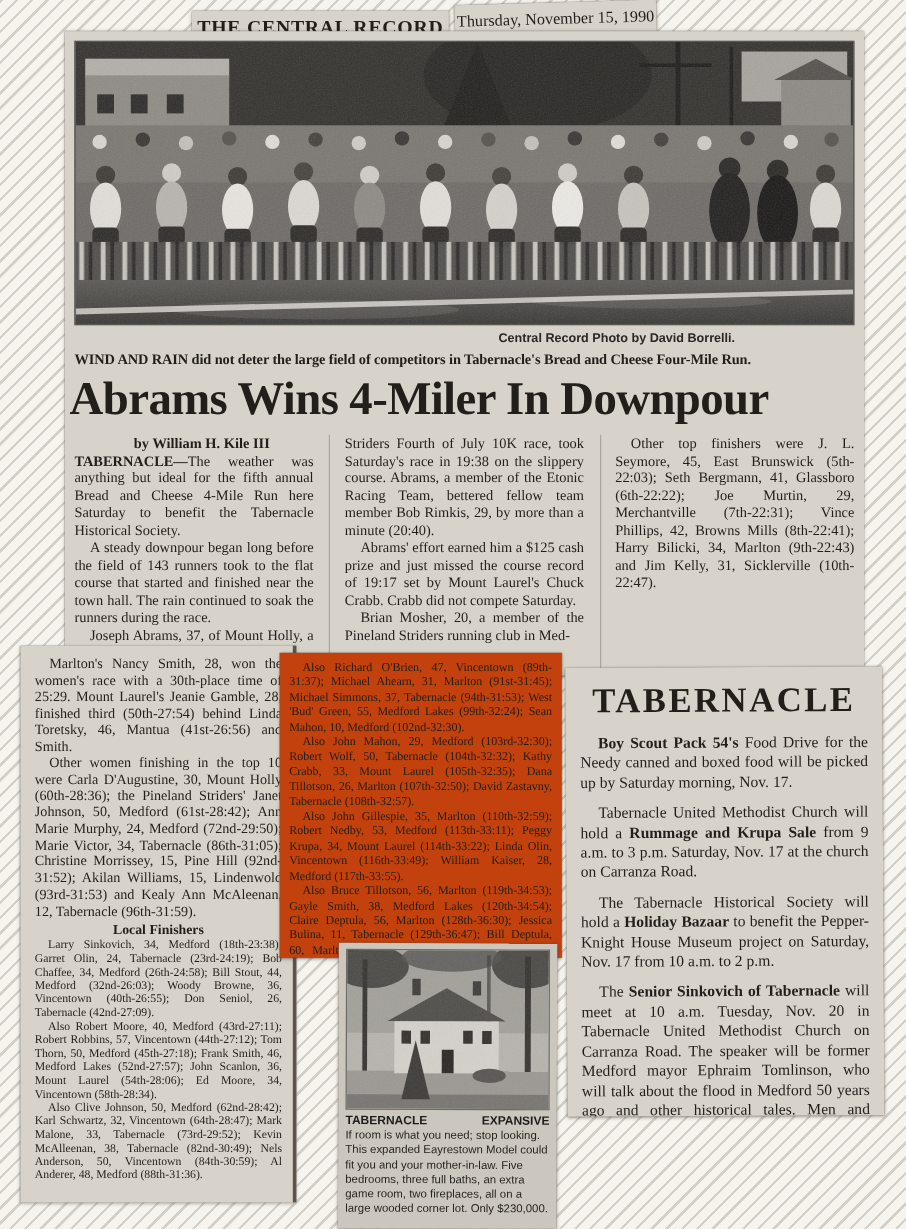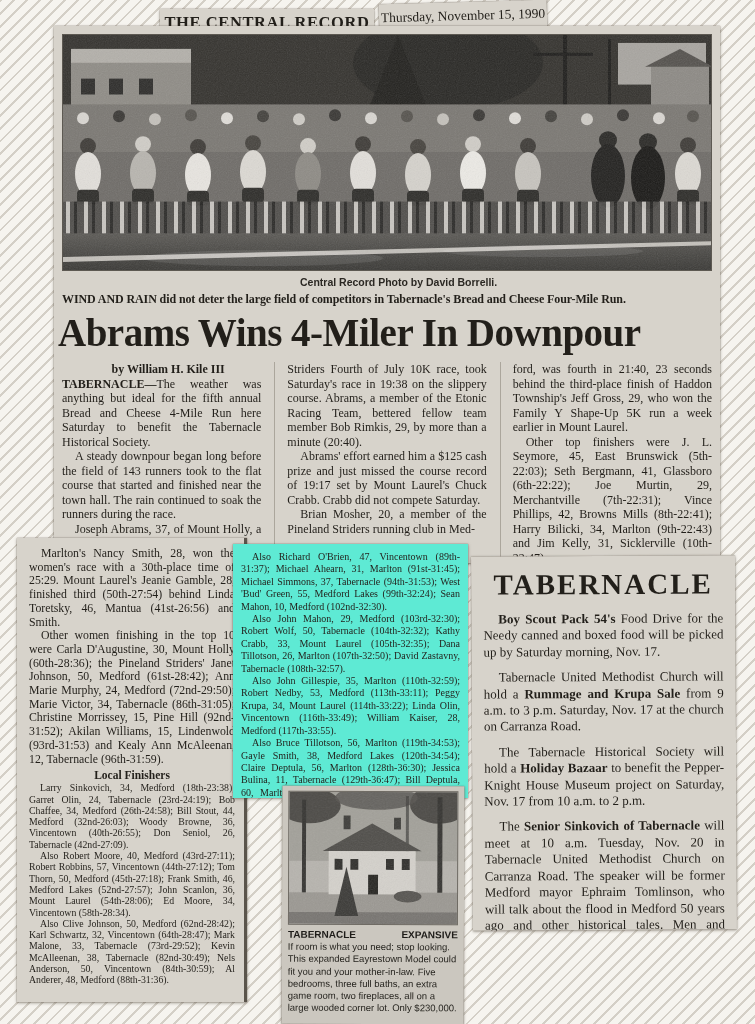--- a/index.html
+++ b/index.html
@@ -19,21 +19,21 @@
   
   #masthead-name{left:160px;top:9px;width:214px;height:27px;line-height:27px;
     text-align:center;font-size:16.5px;letter-spacing:.6px;font-weight:600;}
   #masthead-date{left:379px;top:2px;width:168px;height:28px;line-height:28px;
     text-align:center;font-size:13.5px;transform:rotate(-1.6deg);}
   
   #main-clip{left:54px;top:26px;width:666px;height:537px;}
   #photo-frame{position:absolute;left:8px;top:8px;width:650px;height:237px;
     border:1px solid #5d5952;box-sizing:border-box;overflow:hidden;background:#6f6c68;}
   #photo-frame svg{display:block;width:100%;height:100%;}
-  #photo-credit{position:absolute;right:20px;top:250px;width:400px;text-align:left;
+  #photo-credit{position:absolute;right:6px;top:250px;width:400px;text-align:center;
     font-family:"Liberation Sans",sans-serif;font-weight:bold;font-size:10.5px;color:#2b2823;}
   #photo-caption{position:absolute;left:8px;top:266px;width:650px;
     font-weight:bold;font-size:12px;letter-spacing:-.1px;white-space:nowrap;}
   #headline{position:absolute;left:4px;top:284px;width:658px;text-align:left;
     font-weight:bold;font-size:39px;letter-spacing:-.5px;white-space:nowrap;}
   #columns{position:absolute;left:8px;top:336px;width:650px;height:196px;
     display:flex;gap:13px;overflow:hidden;}
   .acol{flex:1;font-size:12px;line-height:14.5px;text-align:justify;font-family:Liberation Serif, serif;}
   .acol + .acol{border-left:1px solid rgba(90,82,70,.35);padding-left:12px;}
   .acol p{margin:0;text-indent:13px;}
@@ -41,21 +41,21 @@
   .byline{text-align:center;font-weight:bold;margin:0 0 1px;text-indent:0;}
   
   #women-clip{left:17px;top:538px;width:230px;height:464px;
     padding:9px 9px 4px 12px;box-sizing:border-box;overflow:hidden;
     border-right:3px solid #5a544b;}
   #women-clip .norm{font-size:11.8px;line-height:13.7px;text-align:justify;margin:0;text-indent:12px;}
   #local-heading{text-align:center;font-weight:bold;font-size:11.5px;margin:3px 0 1px;}
   .fine{font-size:9.8px;line-height:11.3px;text-align:justify;margin:0;text-indent:11px;}
   
   #overflow-clip{left:233px;top:544px;width:235px;height:254px;
-    padding:7px 8px;box-sizing:border-box;overflow:hidden;background:#5eead4;}
+    padding:7px 8px;box-sizing:border-box;overflow:hidden;background:#c2410c;}
   #overflow-clip .fine{font-size:10px;line-height:12.4px;}
   
   #tabernacle-clip{left:472px;top:556px;width:264px;height:374px;
     padding:12px 12px 8px;box-sizing:border-box;overflow:hidden;transform:rotate(-.3deg);}
   #tabernacle-heading{text-align:center;font-weight:bold;font-size:29px;
     letter-spacing:2px;margin:0 0 10px;}
   .news{font-size:13px;line-height:16.4px;text-align:justify;margin:0 0 9px;text-indent:15px;}
   
   #house-clip{left:282px;top:786px;width:182px;height:238px;
     padding:5px 6px;box-sizing:border-box;overflow:hidden;background:#cbc7bf;transform:rotate(.2deg);}
@@ -180,21 +180,20 @@
       <p class="noindent"><strong>TABERNACLE—</strong><span>The weather was anything but ideal for the fifth annual Bread and Cheese 4-Mile Run here Saturday to benefit the Tabernacle Historical Society.</span></p>
       <p>A steady downpour began long before the field of 143 runners took to the flat course that started and finished near the town hall. The rain continued to soak the runners during the race.</p>
       <p>Joseph Abrams, 37, of Mount Holly, a winner at last summer's Pineland</p>
     </div>
     <div class="acol">
       <p class="noindent">Striders Fourth of July 10K race, took Saturday's race in 19:38 on the slippery course. Abrams, a member of the Etonic Racing Team, bettered fellow team member Bob Rimkis, 29, by more than a minute (20:40).</p>
       <p>Abrams' effort earned him a $125 cash prize and just missed the course record of 19:17 set by Mount Laurel's Chuck Crabb. Crabb did not compete Saturday.</p>
       <p>Brian Mosher, 20, a member of the Pineland Striders running club in Med-</p>
     </div>
     <div class="acol">
-      <p class="noindent">ford, was fourth in 21:40, 23 seconds behind the third-place finish of Haddon Township's Jeff Gross, 29, who won the Family Y Shape-Up 5K run a week earlier in Mount Laurel.</p>
       <p>Other top finishers were J. L. Seymore, 45, East Brunswick (5th-22:03); Seth Bergmann, 41, Glassboro (6th-22:22); Joe Murtin, 29, Merchantville (7th-22:31); Vince Phillips, 42, Browns Mills (8th-22:41); Harry Bilicki, 34, Marlton (9th-22:43) and Jim Kelly, 31, Sicklerville (10th-22:47).</p>
     </div>
   </div>
 </div>
 
 <div class="clip" id="women-clip">
   <p class="norm">Marlton's Nancy Smith, 28, won the women's race with a 30th-place time of 25:29. Mount Laurel's Jeanie Gamble, 28, finished third (50th-27:54) behind Linda Toretsky, 46, Mantua (41st-26:56) and Smith.</p>
   <p class="norm">Other women finishing in the top 10 were Carla D'Augustine, 30, Mount Holly (60th-28:36); the Pineland Striders' Janet Johnson, 50, Medford (61st-28:42); Ann Marie Murphy, 24, Medford (72nd-29:50); Marie Victor, 34, Tabernacle (86th-31:05); Christine Morrissey, 15, Pine Hill (92nd-31:52); Akilan Williams, 15, Lindenwold (93rd-31:53) and Kealy Ann McAleenan, 12, Tabernacle (96th-31:59).</p>
   <div id="local-heading">Local Finishers</div>
   <p class="fine">Larry Sinkovich, 34, Medford (18th-23:38); Garret Olin, 24, Tabernacle (23rd-24:19); Bob Chaffee, 34, Medford (26th-24:58); Bill Stout, 44, Medford (32nd-26:03); Woody Browne, 36, Vincentown (40th-26:55); Don Seniol, 26, Tabernacle (42nd-27:09).</p>

